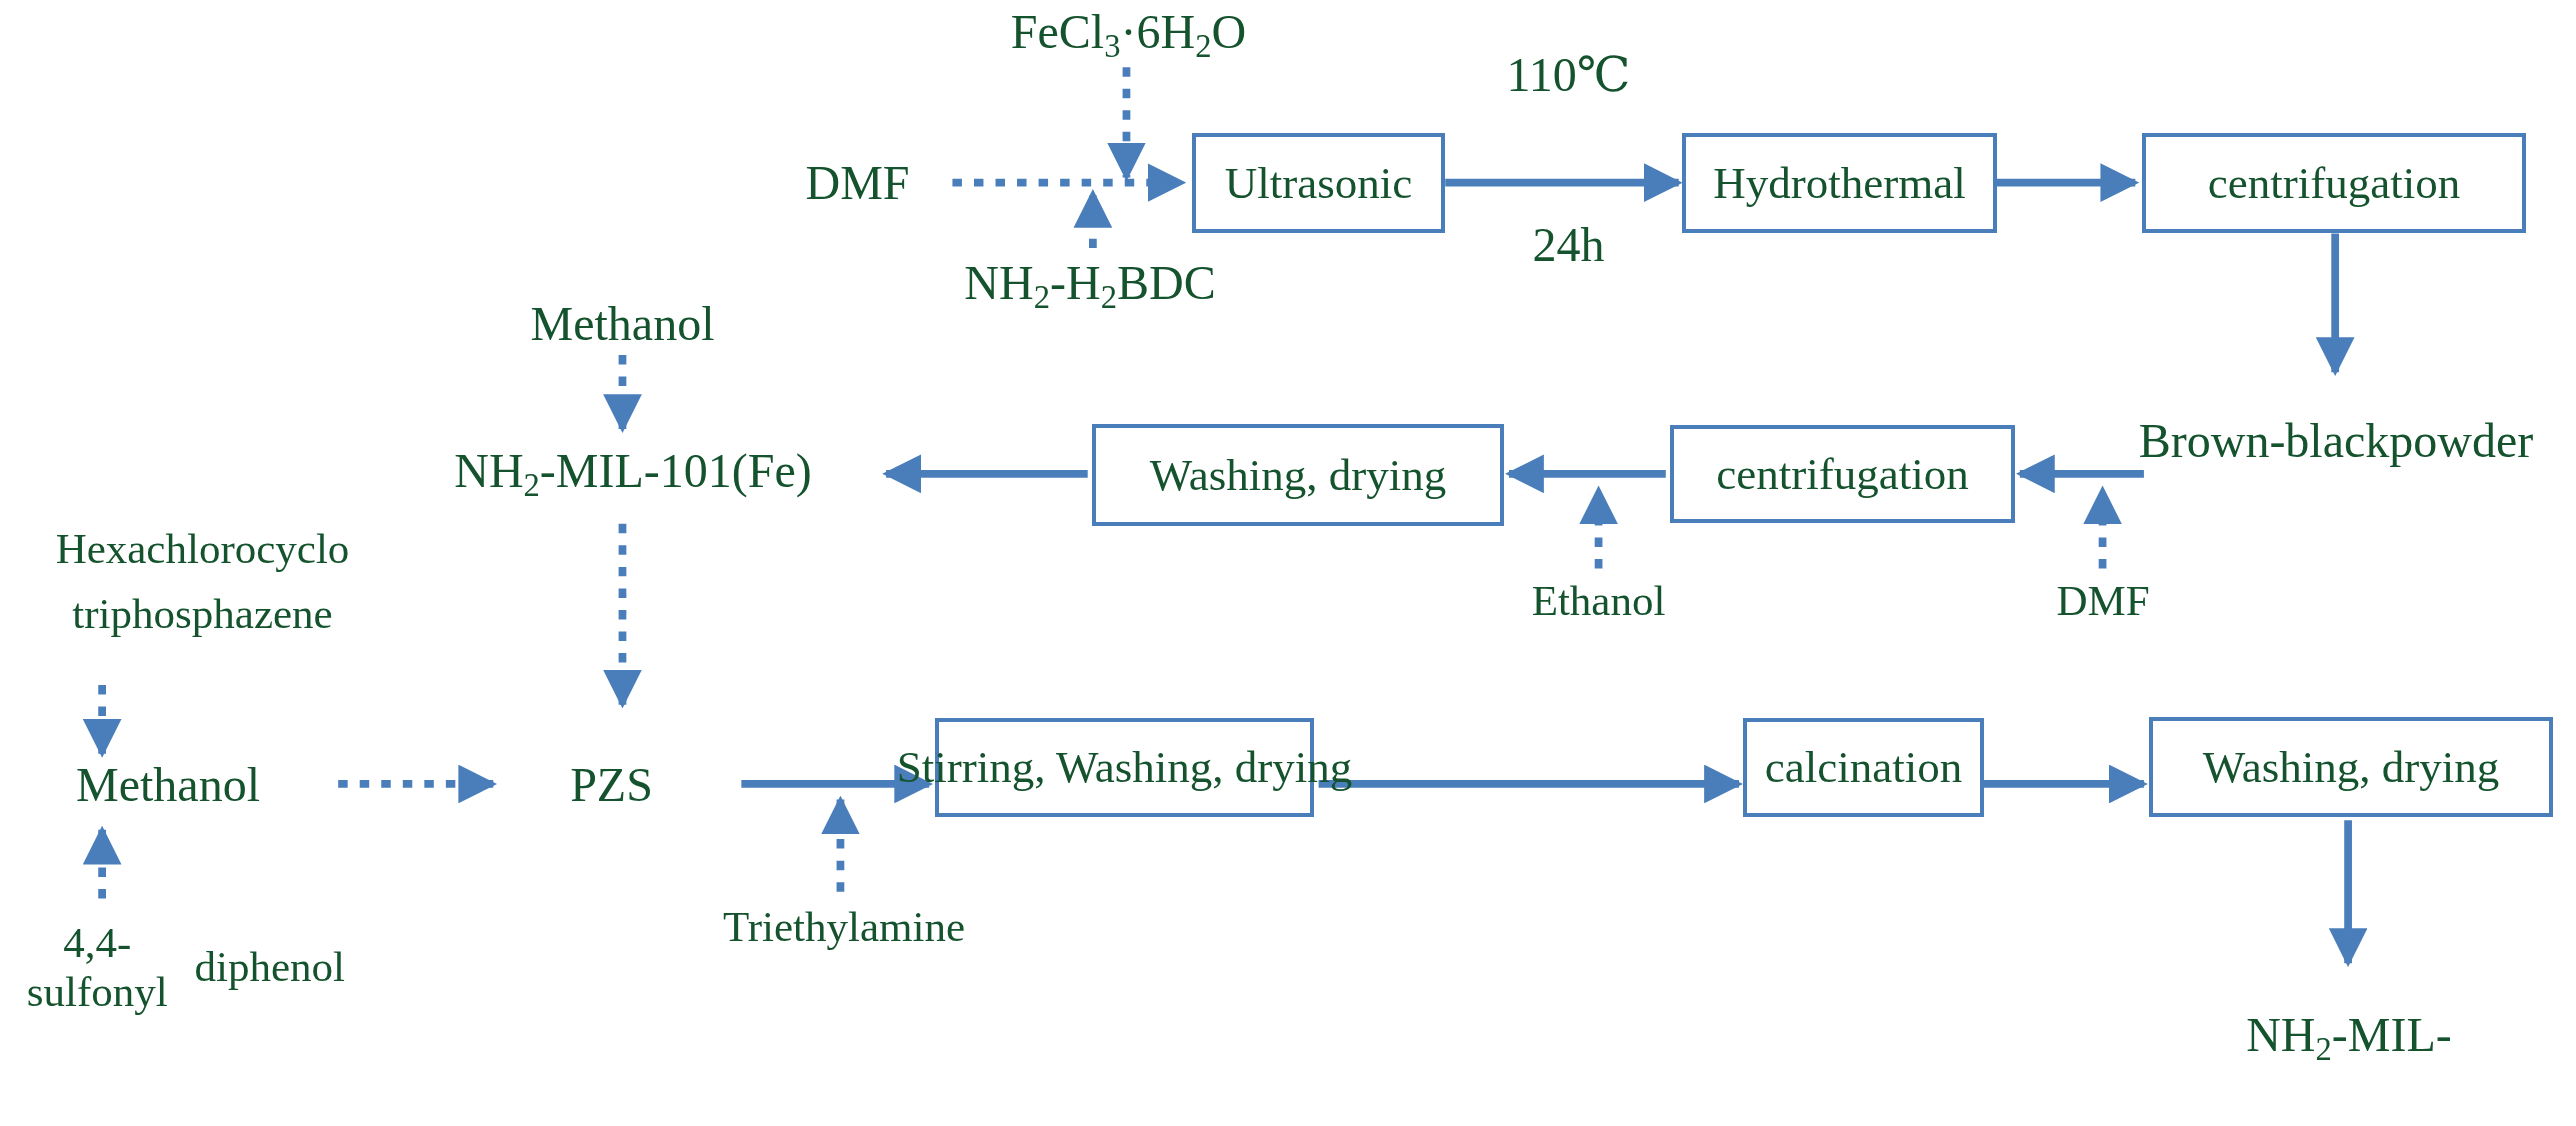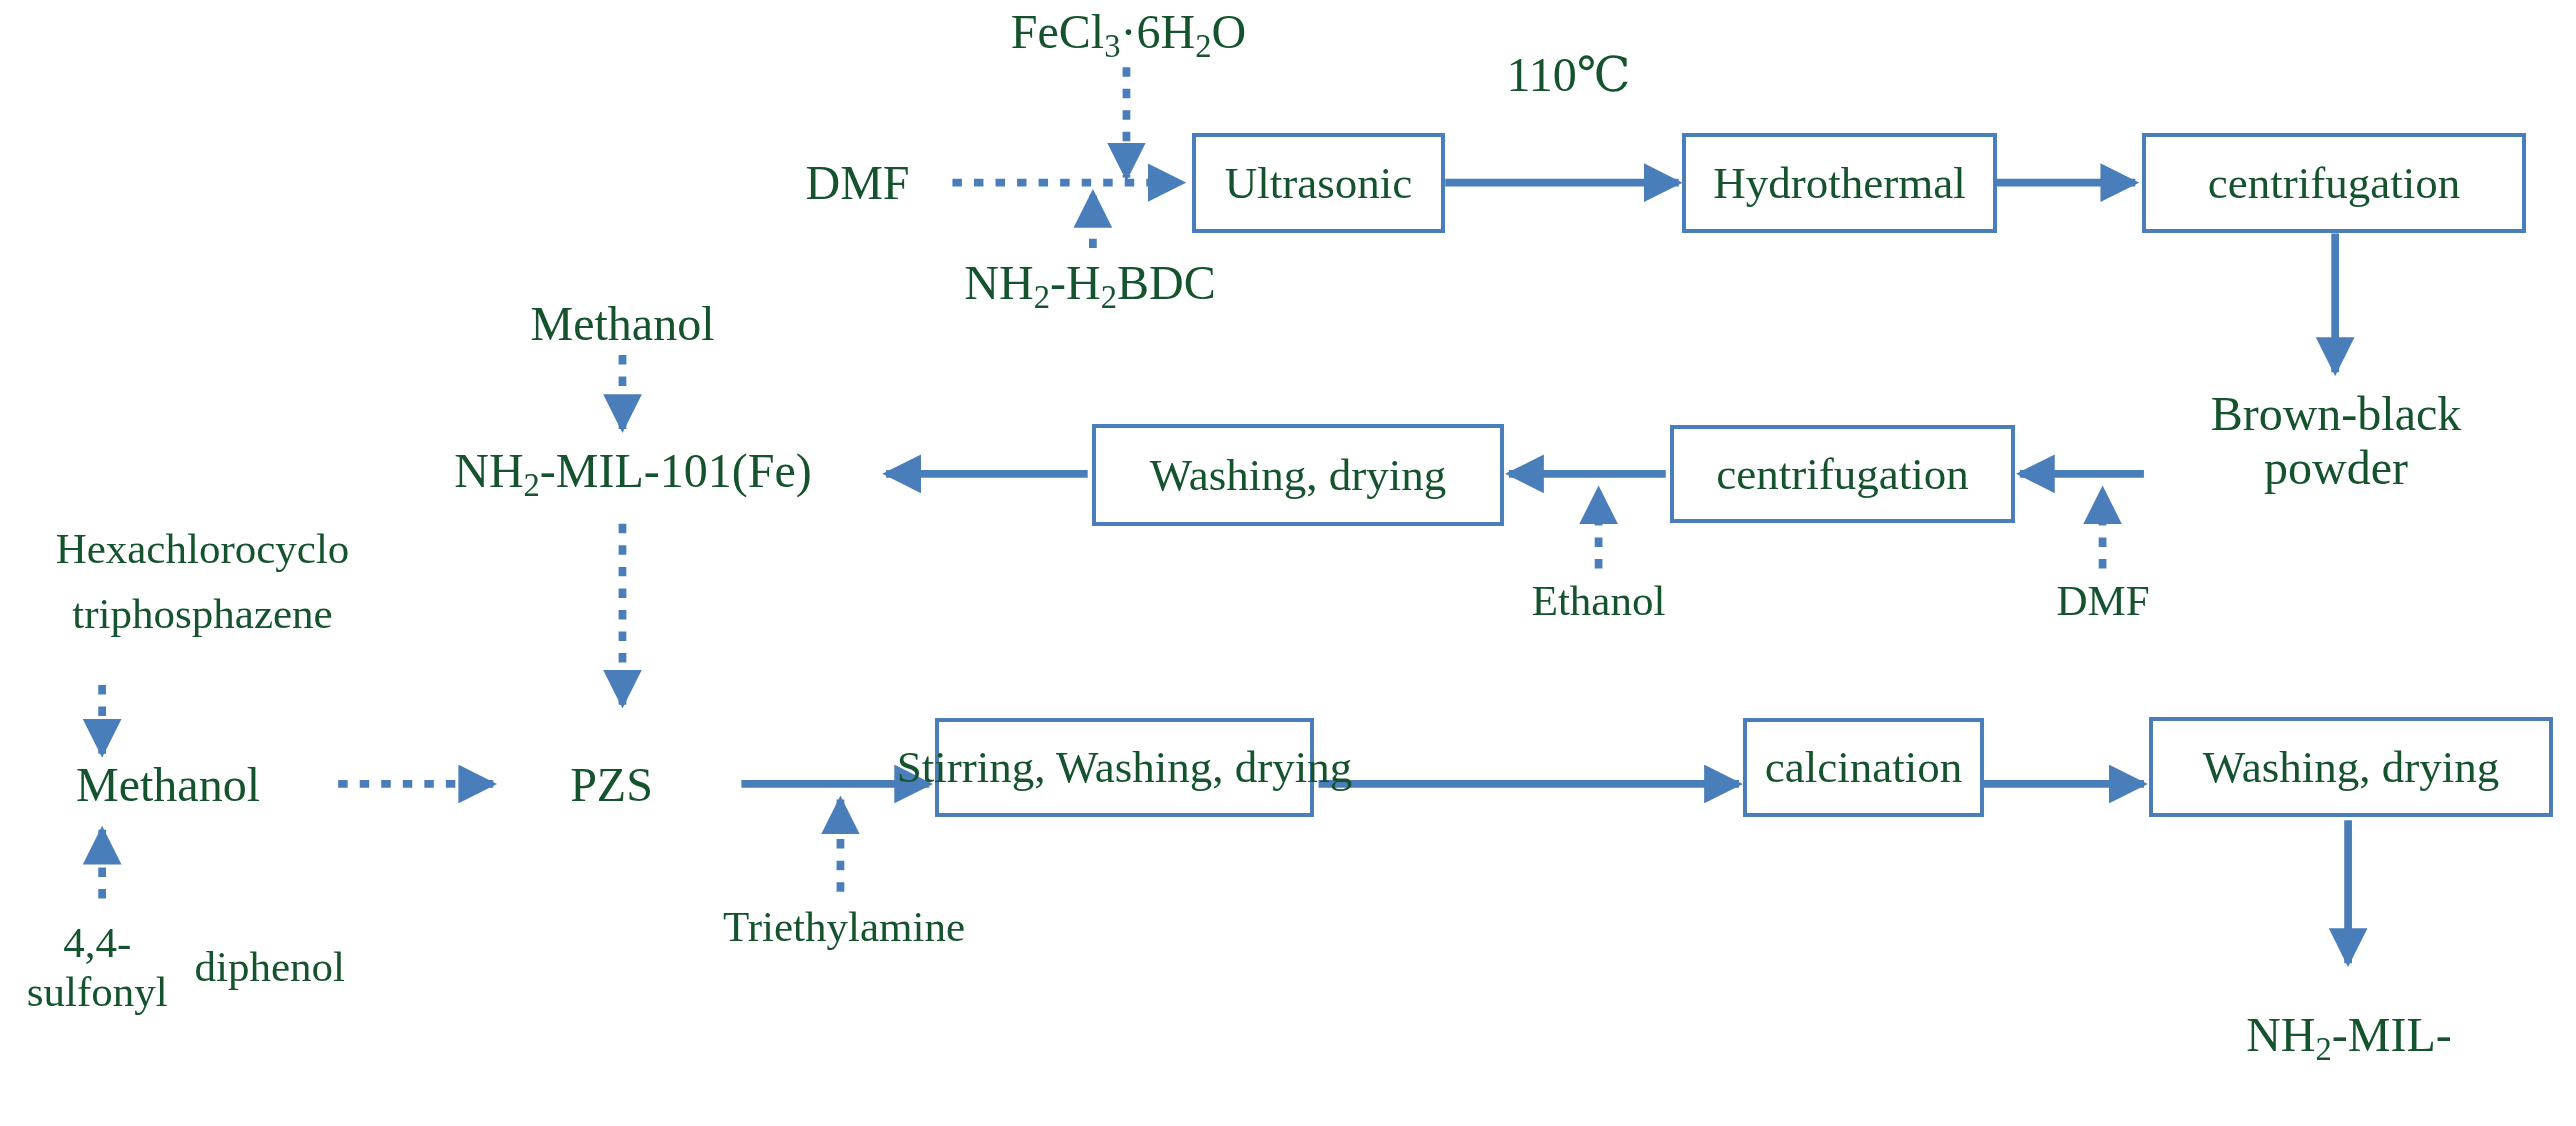--- a/index.html
+++ b/index.html
@@ -113,40 +113,43 @@
     <span>Hydrothermal</span>
   </div>
 
   <div class="node boxed" style="left:2142px;top:133px;width:384px;height:100px;">
     <span>centrifugation</span>
   </div>
 
   <div class="node plain" style="left:1465px;top:45px;width:207px;height:60px;">
     <span>110℃</span>
   </div>
+  <div class="node plain" style="left:1465px;top:215px;width:207px;height:60px;">
+    <span>24h</span>
+  </div>
 
   <div class="node plain" style="left:493px;top:293px;width:259px;height:62px;">
     <span>Methanol</span>
   </div>
 
   <div class="node plain" style="left:379px;top:441px;width:508px;height:67px;">
     <span>
       <span>NH</span><sub>2</sub><span>-MIL-101(Fe)</span>
     </span>
   </div>
 
   <div class="node boxed" style="left:1092px;top:424px;width:412px;height:102px;">
     <span>Washing, drying</span>
   </div>
 
   <div class="node boxed" style="left:1670px;top:425px;width:345px;height:98px;">
     <span>centrifugation</span>
   </div>
 
-  <div class="node plain multiline" style="left:2129px;top:376px;width:414px;height:129px;flex-direction:column;align-items:center;">
+  <div class="node plain multiline" style="left:2129px;top:376px;width:414px;height:129px;align-items:center;">
     <span>Brown-black</span>
     <span>powder</span>
   </div>
 
   <div class="node plain small" style="left:1478px;top:571px;width:241px;height:60px;">
     <span>Ethanol</span>
   </div>
 
   <div class="node plain small" style="left:2008px;top:571px;width:190px;height:60px;">
     <span>DMF</span>

